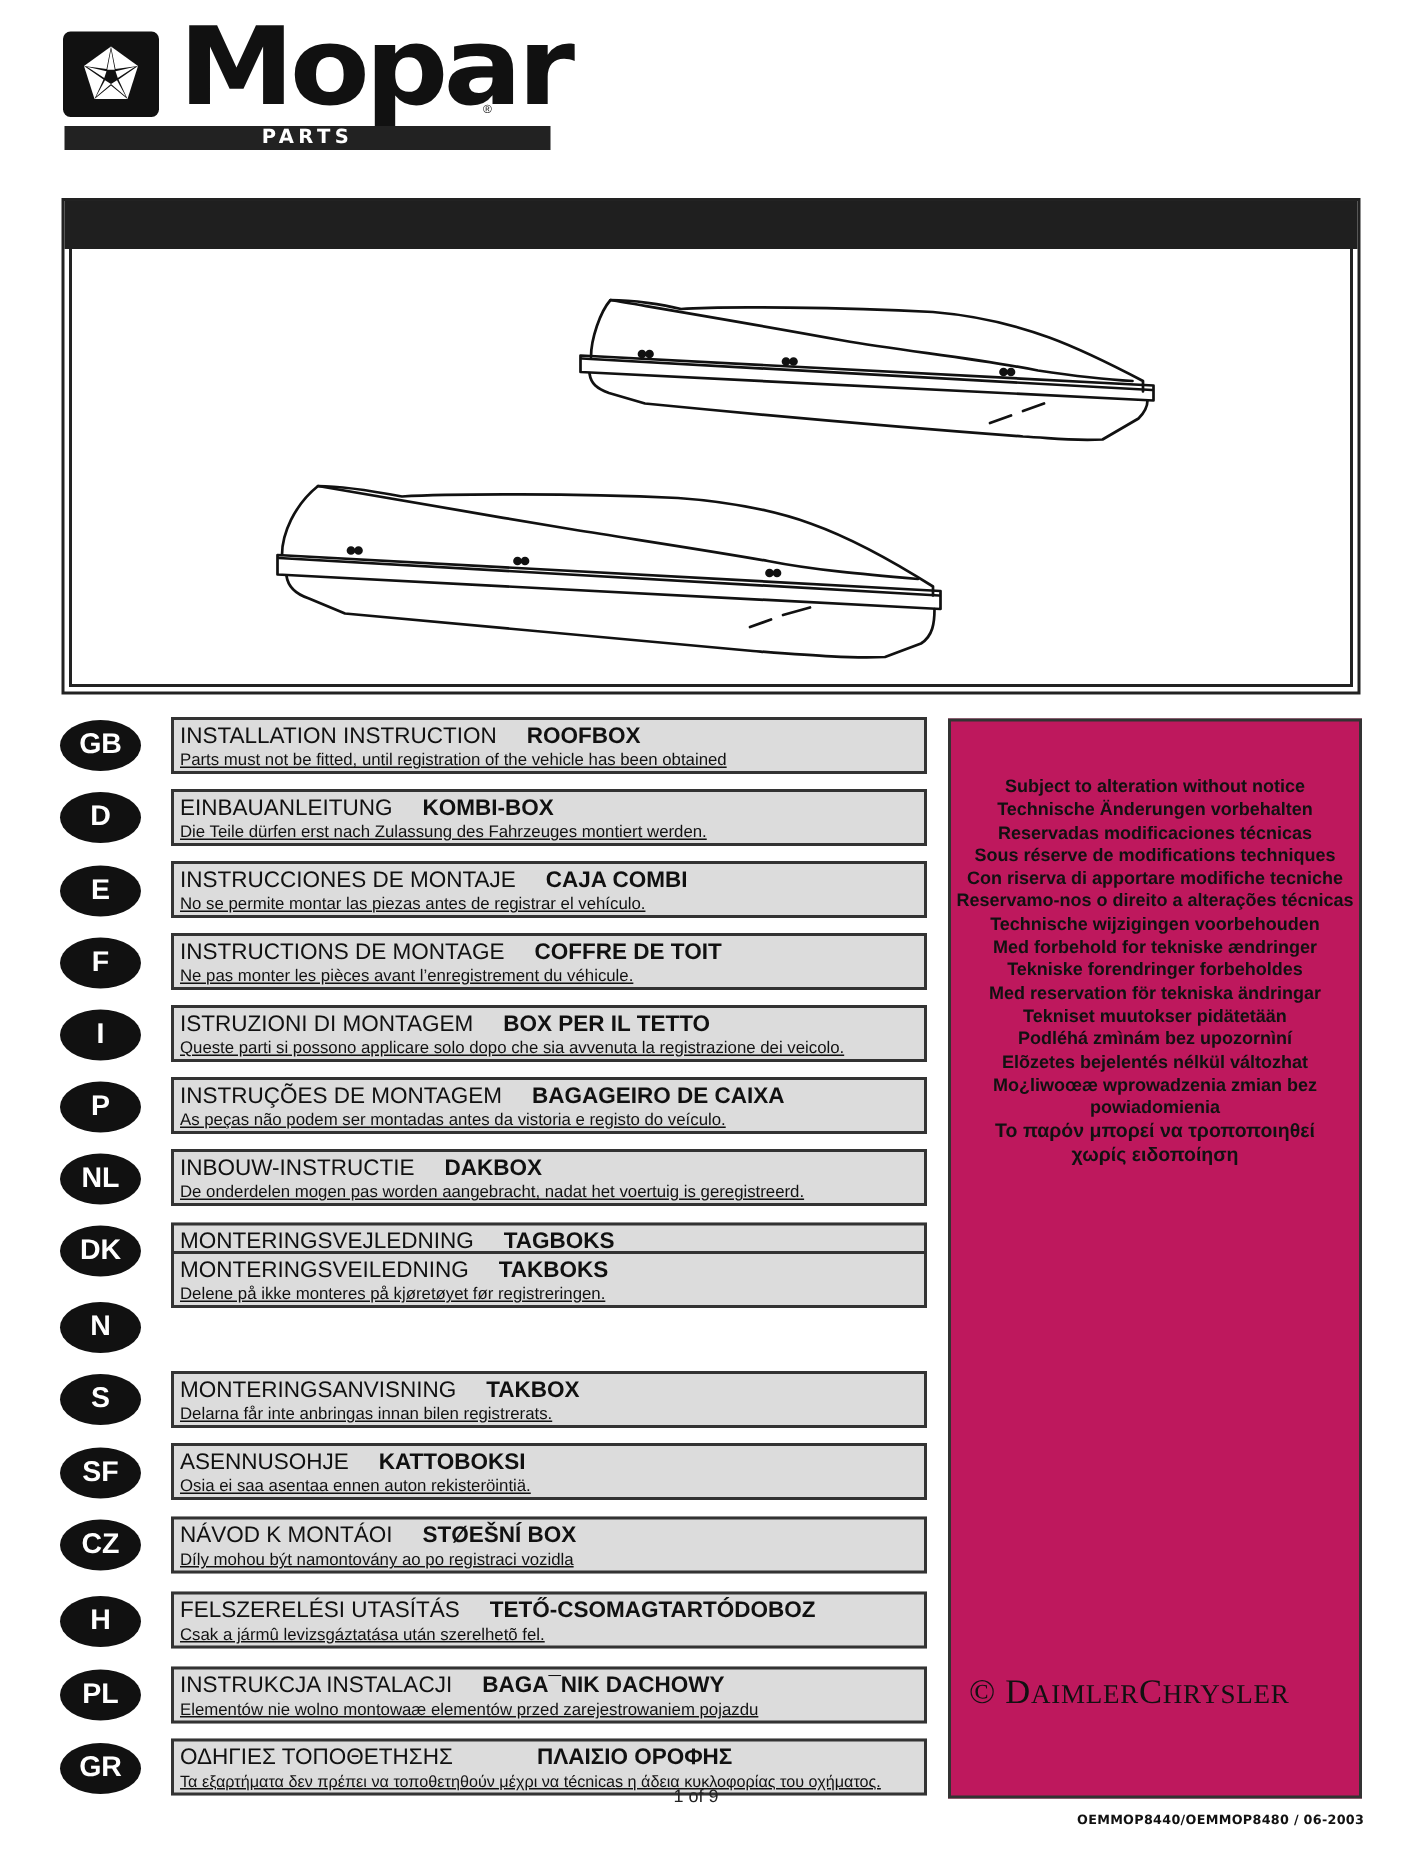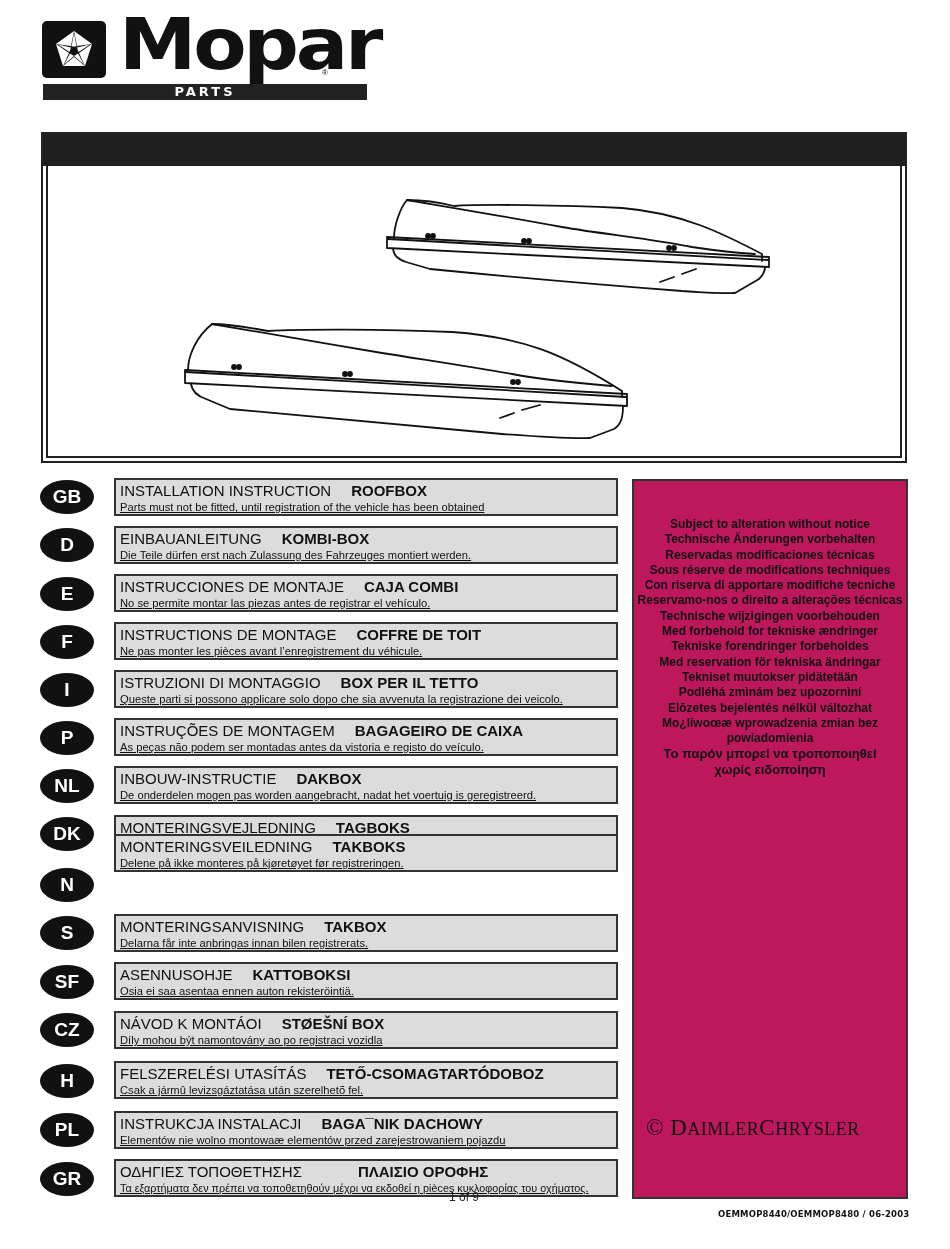--- a/index.html
+++ b/index.html
@@ -151,21 +151,21 @@
   </div>
 
   <div class="lang-badge" style="top:625px">F</div>
   <div class="lang-box" style="top:622px">
     <div class="lang-title"><span>INSTRUCTIONS DE MONTAGE</span><span class="product">COFFRE DE TOIT</span></div>
     <div class="lang-note">Ne pas monter les pièces avant l’enregistrement du véhicule.</div>
   </div>
 
   <div class="lang-badge" style="top:673px">I</div>
   <div class="lang-box" style="top:670px">
-    <div class="lang-title"><span>ISTRUZIONI DI MONTAGGIO</span><span class="product">BOX PER IL TETTO</span></div>
+    <div class="lang-title"><span>ISTRUZIONI DI MONTAGEM</span><span class="product">BOX PER IL TETTO</span></div>
     <div class="lang-note">Queste parti si possono applicare solo dopo che sia avvenuta la registrazione dei veicolo.</div>
   </div>
 
   <div class="lang-badge" style="top:721px">P</div>
   <div class="lang-box" style="top:718px">
     <div class="lang-title"><span>INSTRUÇÕES DE MONTAGEM</span><span class="product">BAGAGEIRO DE CAIXA</span></div>
     <div class="lang-note">As peças não podem ser montadas antes da vistoria e registo do veículo.</div>
   </div>
 
   <div class="lang-badge" style="top:769px">NL</div>
@@ -212,21 +212,21 @@
 
   <div class="lang-badge" style="top:1113px">PL</div>
   <div class="lang-box" style="top:1111px">
     <div class="lang-title"><span>INSTRUKCJA INSTALACJI</span><span class="product">BAGA¯NIK DACHOWY</span></div>
     <div class="lang-note">Elementów nie wolno montowaæ elementów przed zarejestrowaniem pojazdu</div>
   </div>
 
   <div class="lang-badge" style="top:1162px">GR</div>
   <div class="lang-box" style="top:1159px">
     <div class="lang-title"><span>ΟΔΗΓΙΕΣ ΤΟΠΟΘΕΤΗΣΗΣ</span><span class="product" style="margin-left:56px">ΠΛΑΙΣΙΟ ΟΡΟΦΗΣ</span></div>
-    <div class="lang-note" style="font-size:10.8px">Τα εξαρτήματα δεν πρέπει να τοποθετηθούν μέχρι να εκδοθεί η pièces κυκλοφορίας του οχήματος.</div>
+    <div class="lang-note" style="font-size:10.8px">Τα εξαρτήματα δεν πρέπει να τοποθετηθούν μέχρι να técnicas η άδεια κυκλοφορίας του οχήματος.</div>
   </div>
 </div>
 
 <div class="notice-panel">
   <div class="notice-list">
     <div>Subject to alteration without notice</div>
     <div>Technische Änderungen vorbehalten</div>
     <div>Reservadas modificaciones técnicas</div>
     <div>Sous réserve de modifications techniques</div>
     <div>Con riserva di apportare modifiche tecniche</div>

